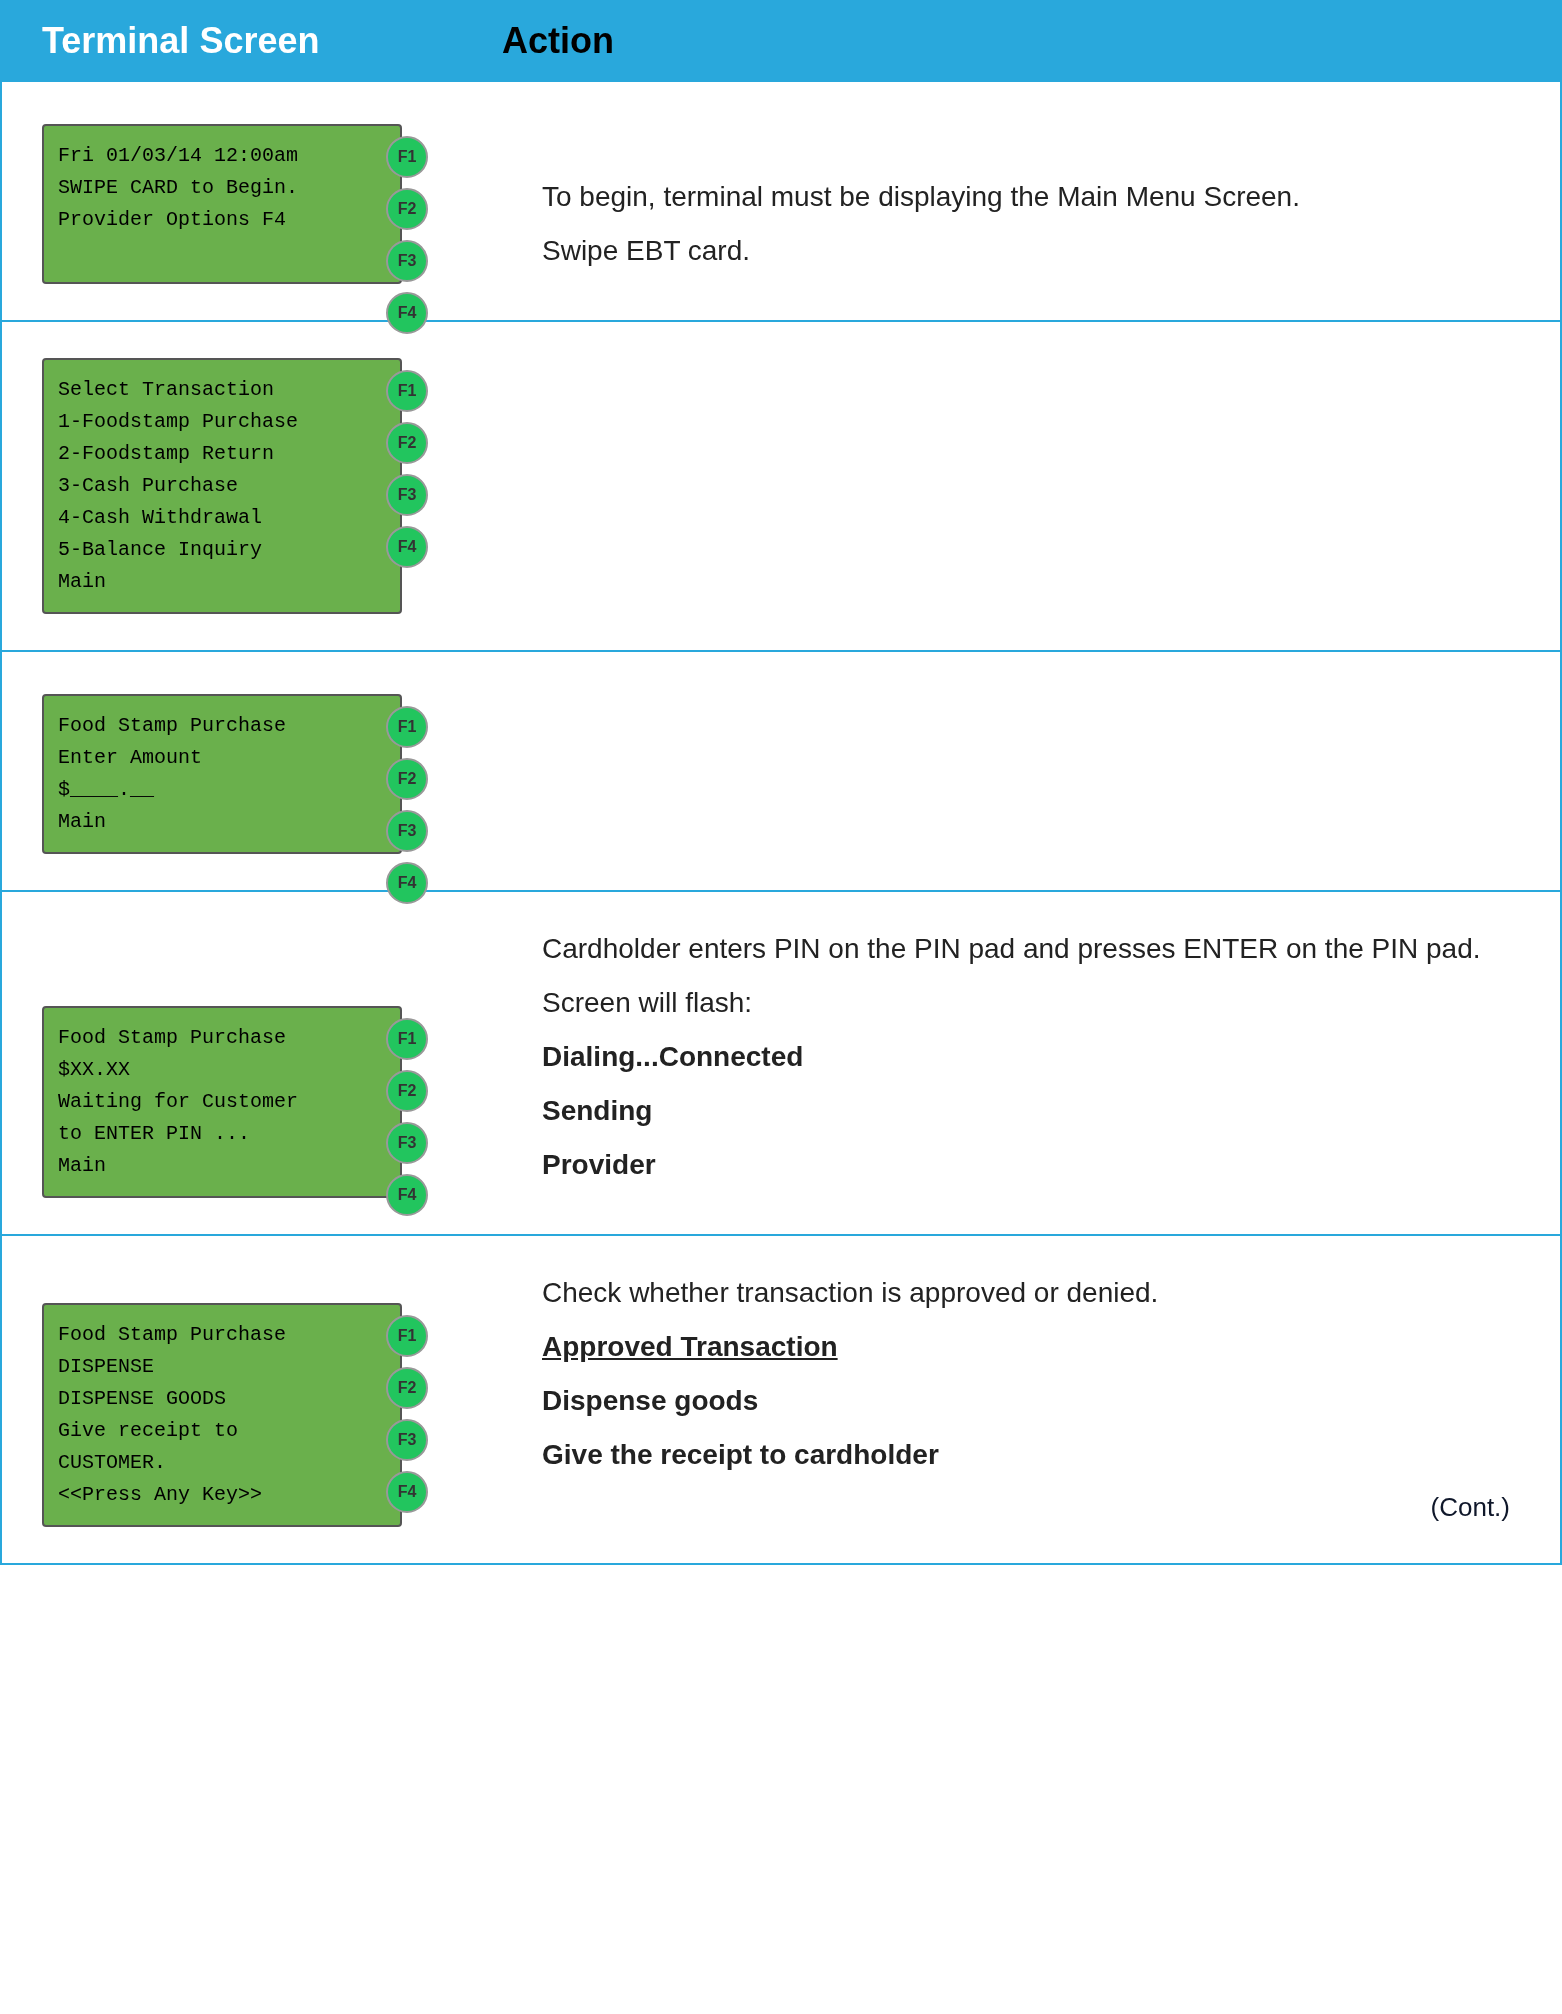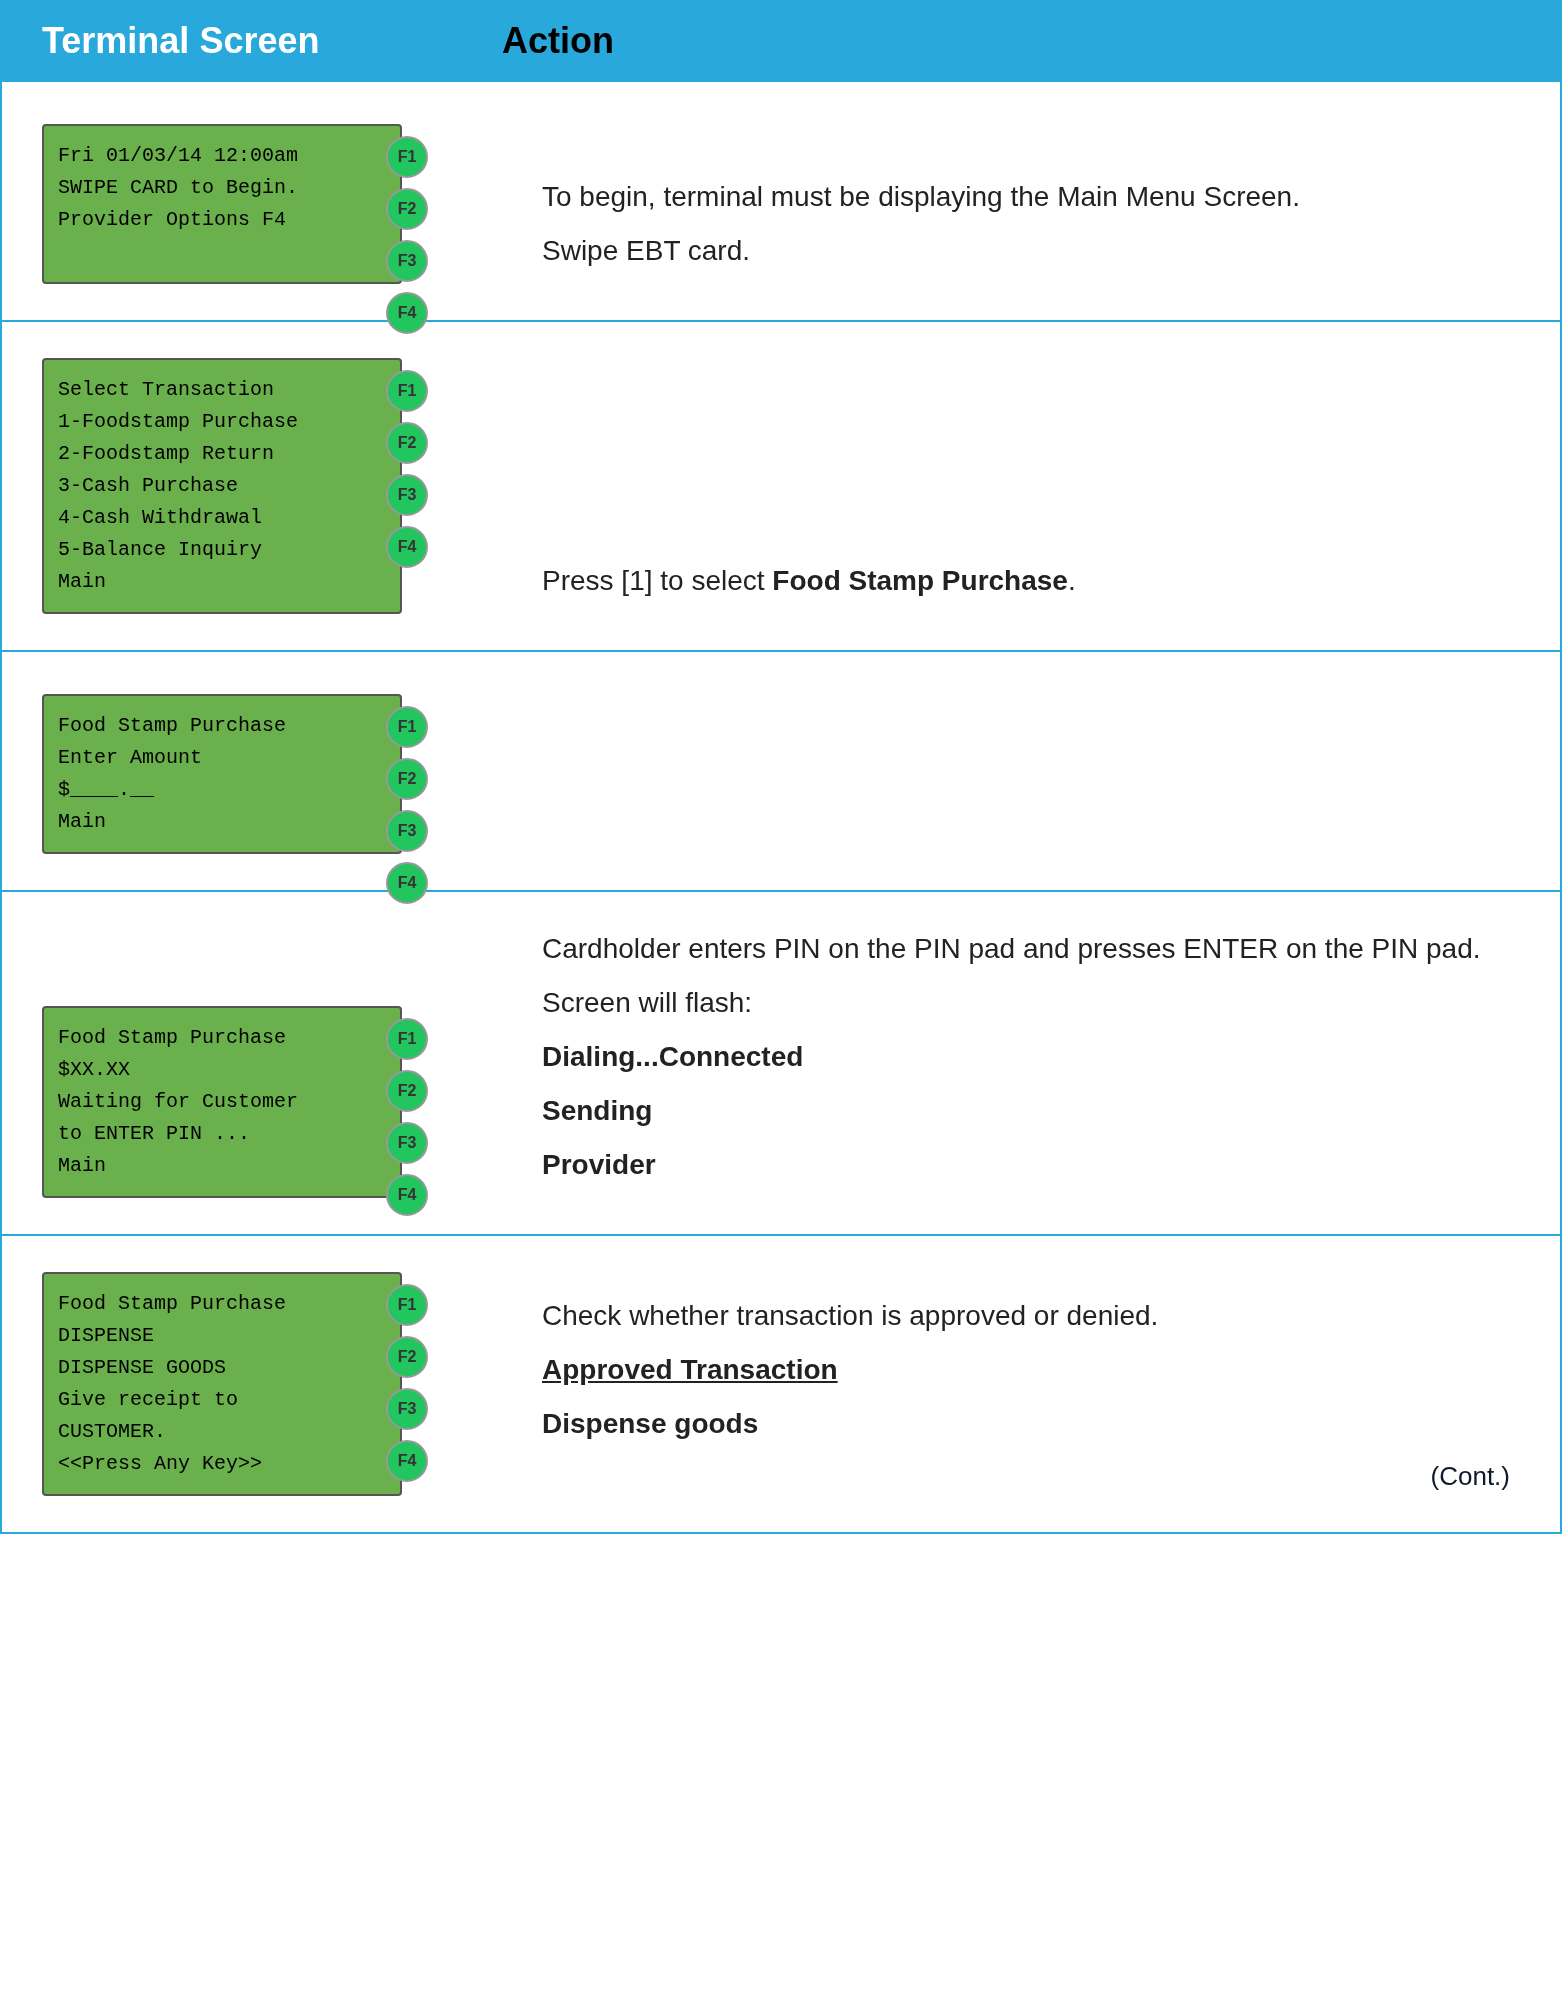--- a/index.html
+++ b/index.html
@@ -168,23 +168,20 @@
               <div>           Main</div>
             </div>
             <div class="fkeys">
               <div class="fkey">F1</div>
               <div class="fkey">F2</div>
               <div class="fkey">F3</div>
               <div class="fkey">F4</div>
             </div>
           </div>
         </div>
-        <div class="action-cell">
-          <p><span>Press [1] to select </span><span class="bold">Food Stamp Purchase</span>.</p>
-        </div>
       </div>
       <div class="data-row">
         <div class="terminal-cell">
           <div class="terminal-screen">
             <div class="screen-text">
               <div>Food Stamp Purchase</div>
               <div>  Enter Amount</div>
               <div>  $____.__</div>
               <div></div>
               <div></div>
@@ -242,17 +239,18 @@
               <div class="fkey">F2</div>
               <div class="fkey">F3</div>
               <div class="fkey">F4</div>
             </div>
           </div>
         </div>
         <div class="action-cell">
           <p>Check whether transaction is approved or denied.</p>
           <p><span class="underline-bold">Approved Transaction</span></p>
           <p class="bold">Dispense goods</p>
+          <p class="bold">Give the receipt to cardholder</p>
           <div class="cont-label">(Cont.)</div>
         </div>
       </div>
     </div>
 </div>
 
 </body></html>

